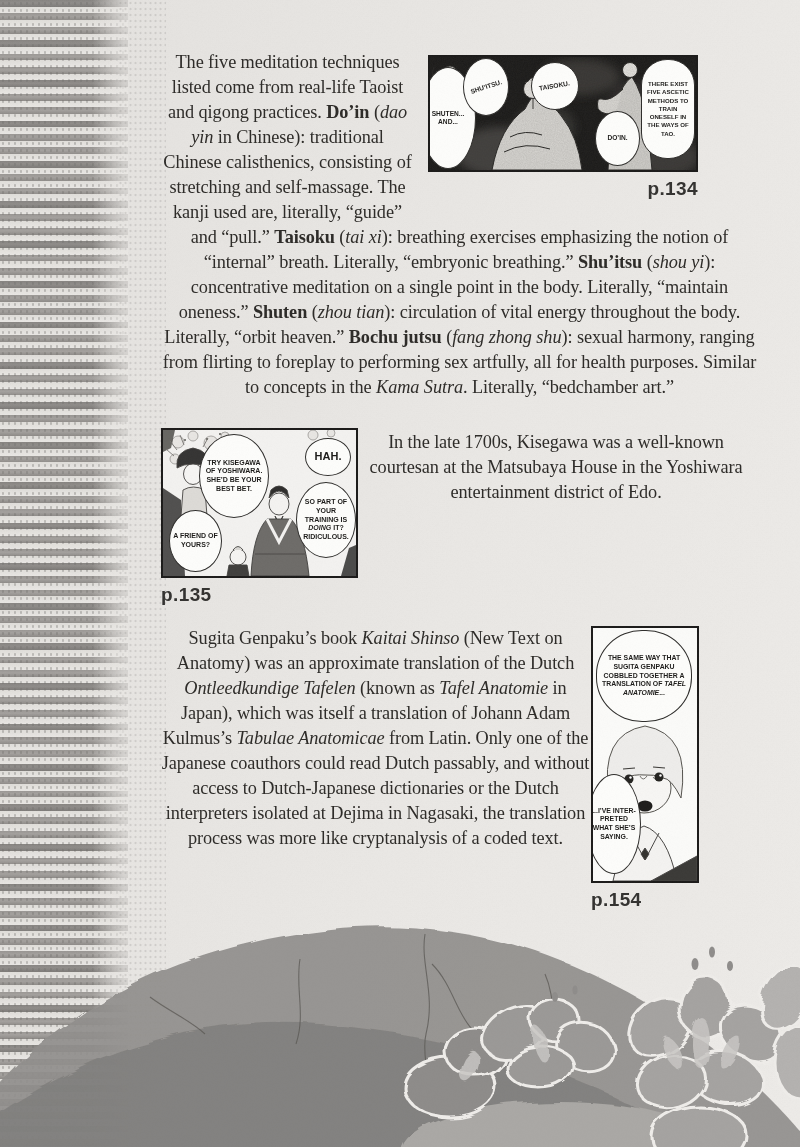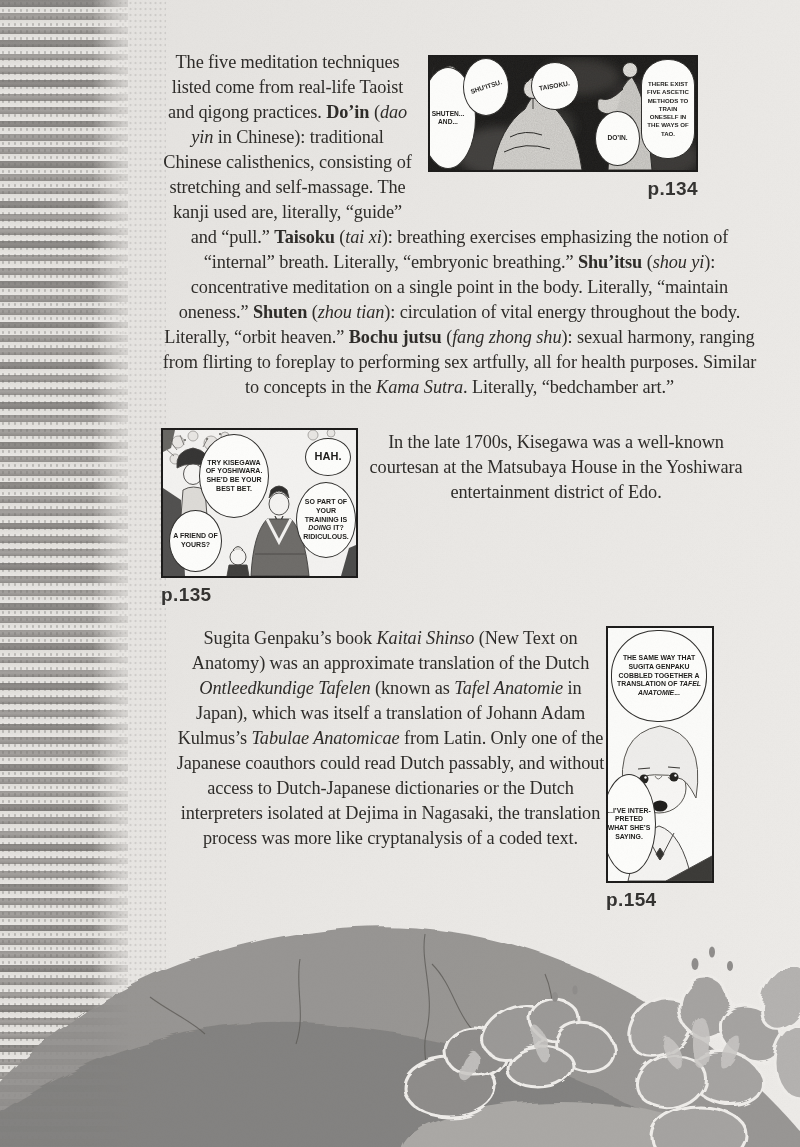--- a/index.html
+++ b/index.html
@@ -15,21 +15,21 @@
     background-size:6px 7px,100% 100%,100% 100%;}
   .stripes::after{content:"";position:absolute;inset:0;
     background:linear-gradient(to right, rgba(234,232,229,0) 72%, rgba(234,232,229,0.75) 97%);}
   .edge-speckle{position:absolute;left:118px;top:0;width:48px;height:100%;z-index:1;opacity:.45;
     background:radial-gradient(rgba(130,128,125,0.5) 0.8px, rgba(0,0,0,0) 1.3px);
     background-size:5px 6px;}
   
   .sec{position:absolute;z-index:3;}
   .sec1{left:161px;top:50px;width:597px;}
   .sec2{left:161px;top:428px;width:597px;display:flex;}
-  .sec3{left:175px;top:626px;width:539px;display:flex;}
+  .sec3{left:160px;top:626px;width:539px;display:flex;}
   .body-text{font-size:18.3px;line-height:25px;letter-spacing:-0.1px;text-align:center;margin:0;}
   .body-text .b{font-weight:700;}
   .body-text .i{font-style:italic;}
   .sec2 .body-text{margin-left:6px;width:384px;line-height:25px;padding-top:2px;}
   .sec3 .body-text{width:431px;flex:none;}
   
   .panel-wrap1{float:right;width:330px;margin:5px 0 9px 14px;}
   .panel{position:relative;overflow:hidden;border:2px solid #1c1b1a;background:#f6f5f3;box-sizing:border-box;}
   .p1{width:270px;height:117px;background:#1a1918;}
   .p2{width:197px;height:150px;}

